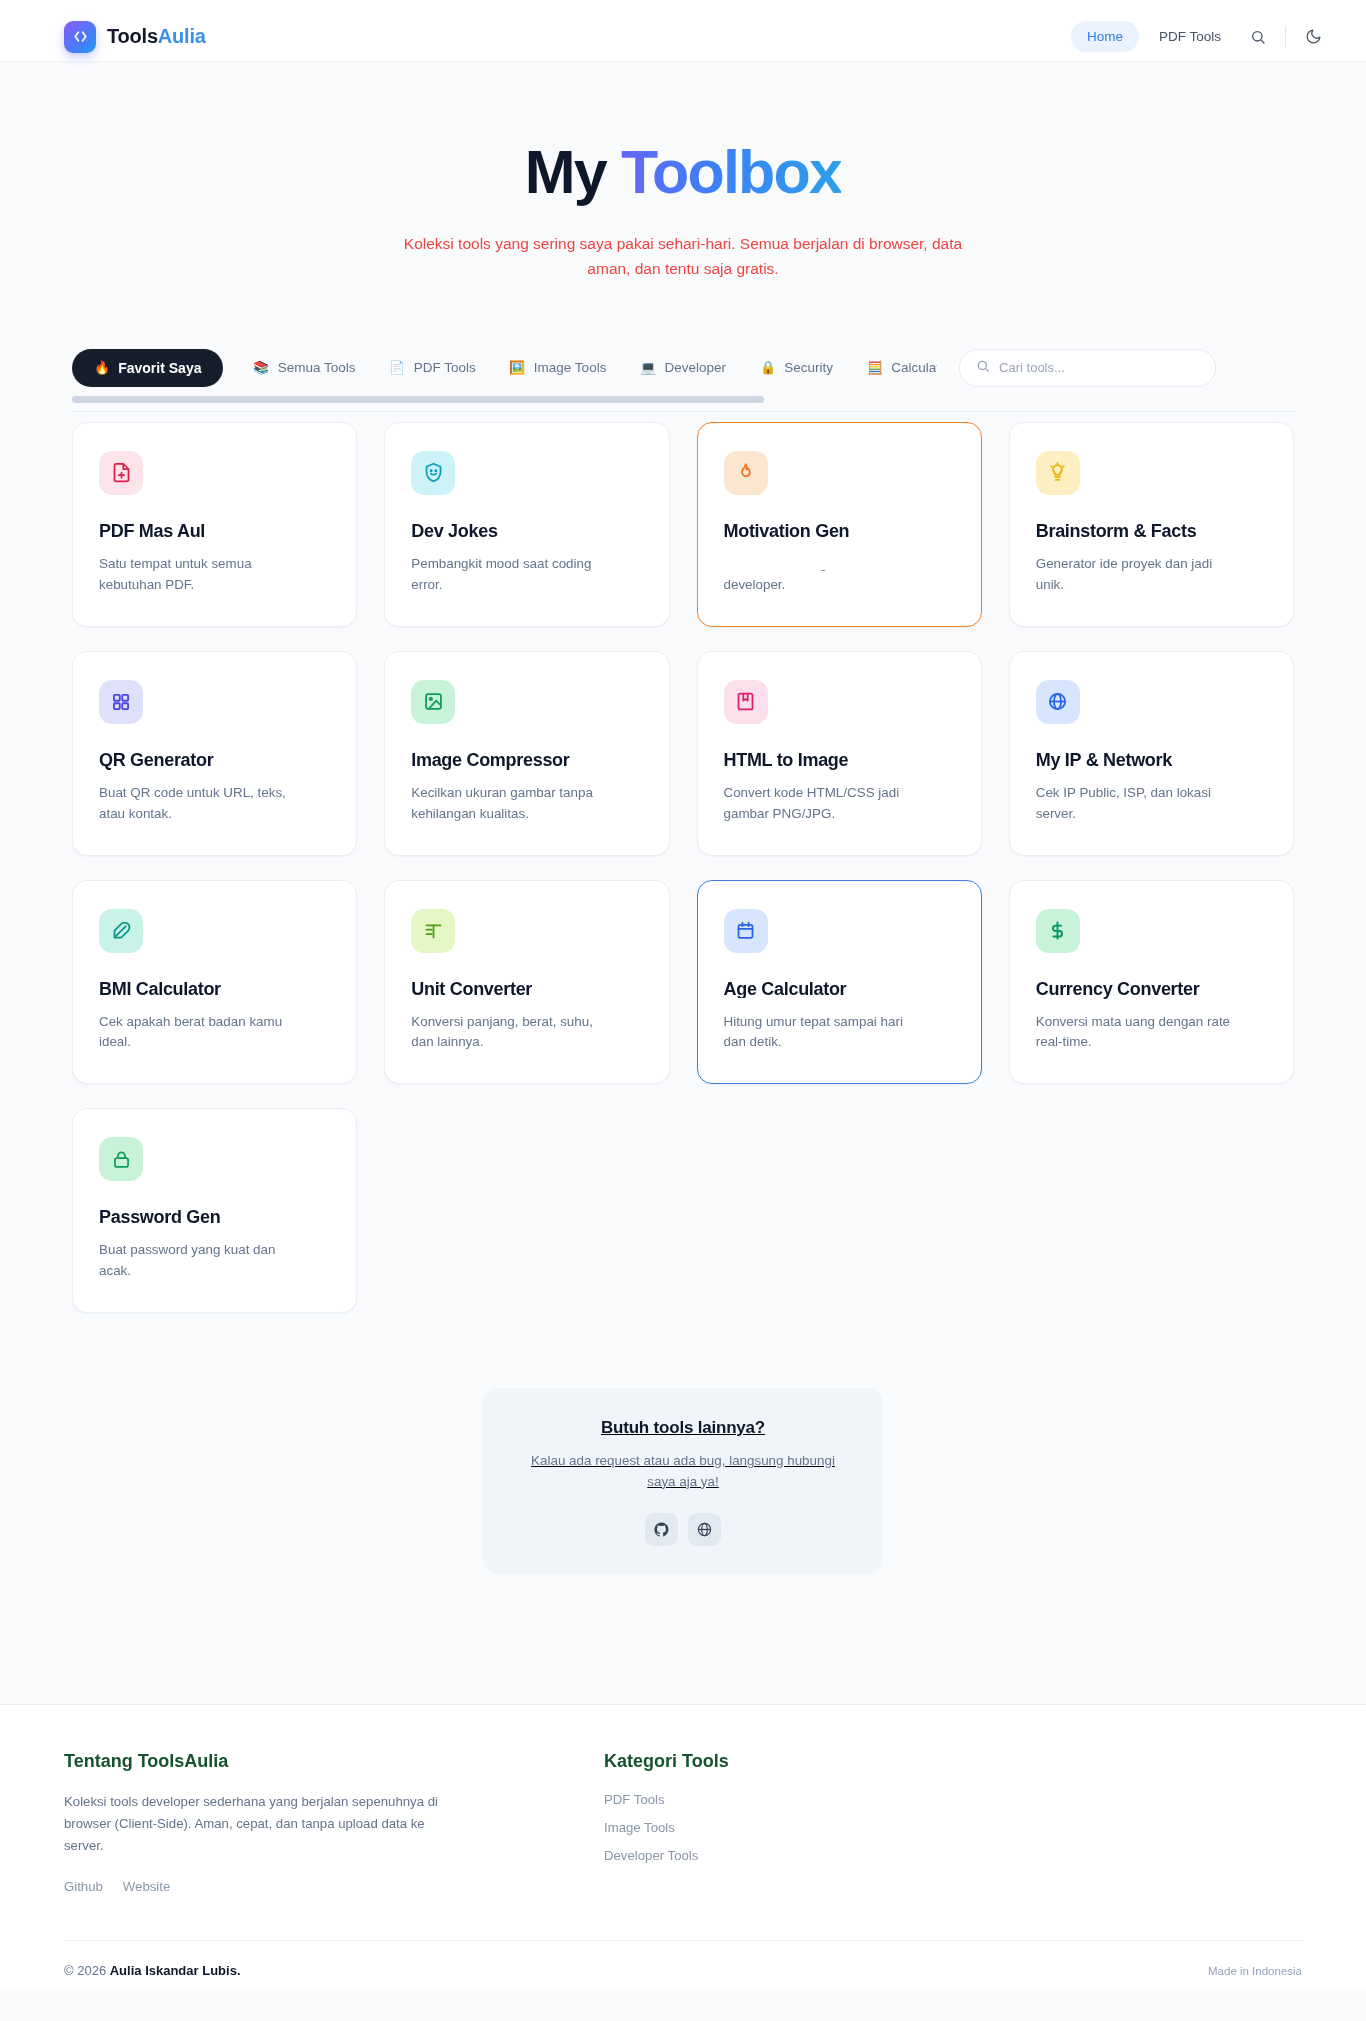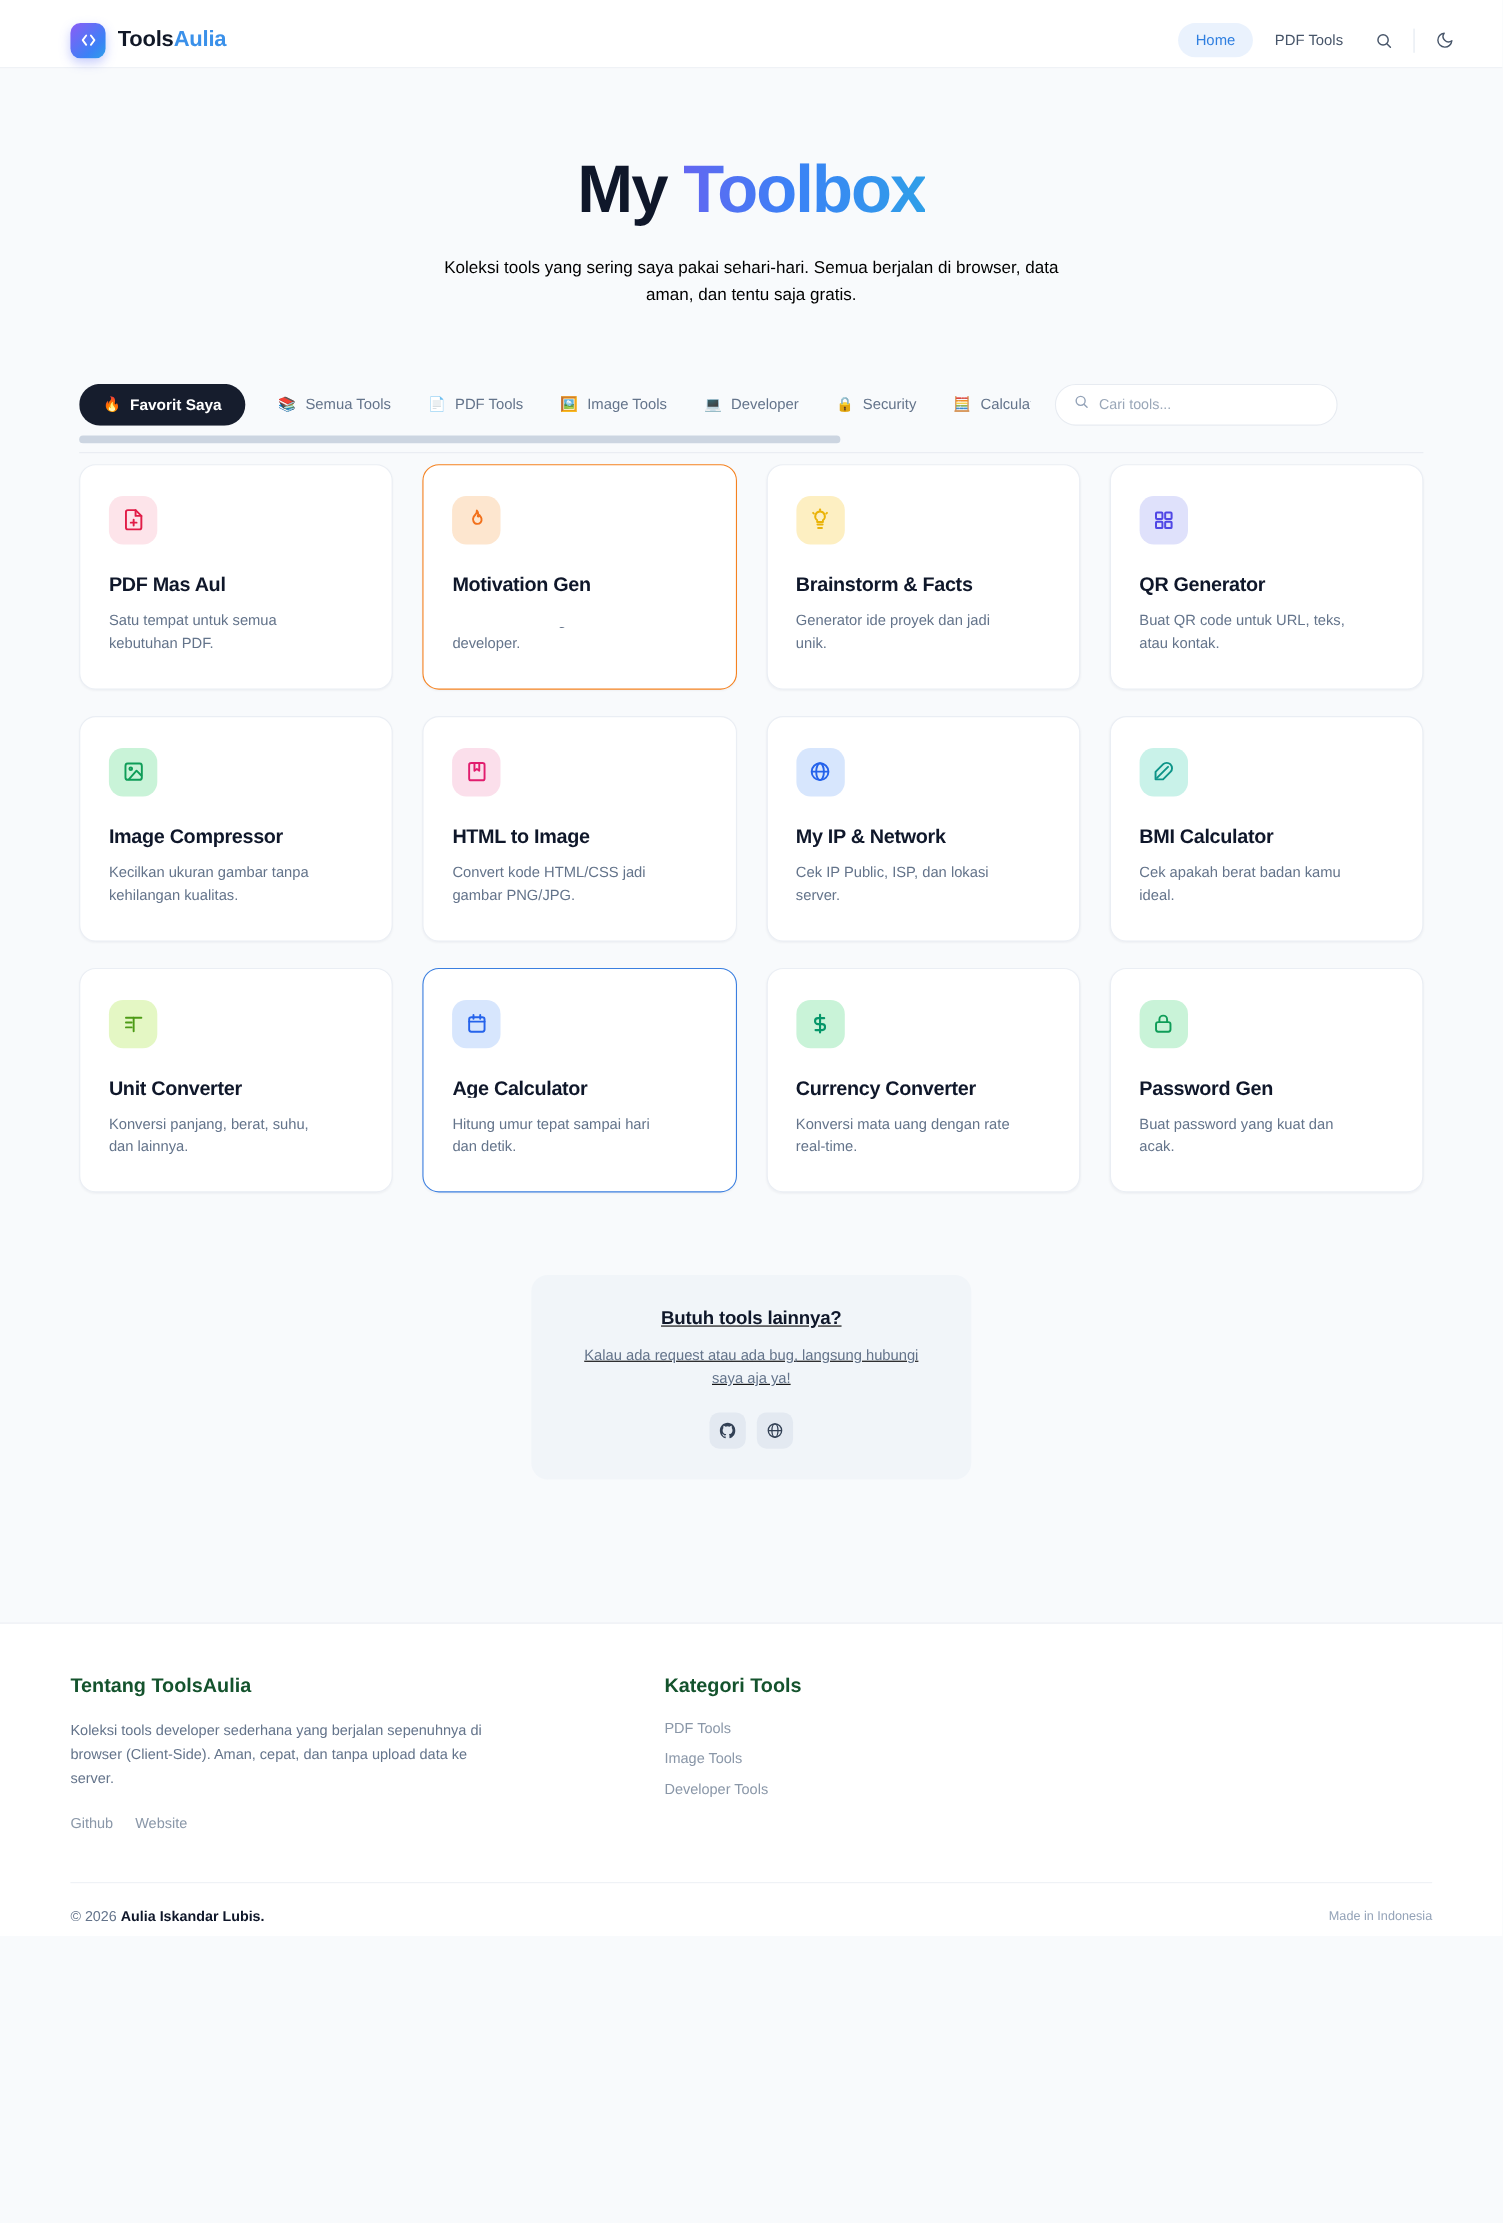--- a/index.html
+++ b/index.html
@@ -53,21 +53,21 @@
   .hero h1 {
     font-size: 61px; line-height: 1.06; font-weight: 800;
     letter-spacing: -1.8px; color: #0f172a; text-align: center;
   }
   .hero h1 .grad {
     background: linear-gradient(90deg, #6366f1 0%, #3b82f6 45%, #2f9fe8 100%);
     -webkit-background-clip: text; background-clip: text; color: transparent;
   }
   .hero p {
     margin: 26px auto 0; max-width: 572px;
-    font-size: 15.5px; line-height: 1.62; color: #000000;
+    font-size: 15.5px; line-height: 1.62; color: #ef4444;
   }
 
   
   .toolbar-wrap { width: 1222px; margin: 68px auto 0; }
   .tabs-row { display: flex; align-items: center; gap: 0; }
   .tabs {
     display: flex; align-items: center; gap: 26px;
     flex: 0 0 auto; overflow: hidden;
   }
   .tab {
@@ -266,20 +266,32 @@
           <path d="M14 2H6a2 2 0 0 0-2 2v16a2 2 0 0 0 2 2h12a2 2 0 0 0 2-2V8z"></path>
           <polyline points="14 2 14 8 20 8"></polyline>
           <line x1="12" y1="12" x2="12" y2="18"></line>
           <line x1="9" y1="15" x2="15" y2="15"></line>
         </svg>
     </div>
     <div class="card-title">PDF Mas Aul</div>
     <div class="card-desc">Satu tempat untuk semua kebutuhan PDF.</div>
   </div>
 
+  <div class="card">
+    <div class="card-icon" style="background:#cdf3f8">
+      <svg width="21" height="21" viewBox="0 0 24 24" fill="none" stroke="#0e9bb8" stroke-width="2" stroke-linecap="round" stroke-linejoin="round">
+          <path d="M12 2l8 3.5v6c0 5-3.4 9.3-8 10.5-4.6-1.2-8-5.5-8-10.5v-6z"></path>
+          <circle cx="9.3" cy="10" r=".7" fill="#0e9bb8"></circle>
+          <circle cx="14.7" cy="10" r=".7" fill="#0e9bb8"></circle>
+          <path d="M9 13.2c.8.9 1.9 1.3 3 1.3s2.2-.4 3-1.3"></path>
+        </svg>
+    </div>
+    <div class="card-title">Dev Jokes</div>
+    <div class="card-desc">Pembangkit mood saat coding error.</div>
+  </div>
 
   <div class="card hl-orange">
     <div class="card-icon" style="background:#fde6cf">
       <svg width="21" height="21" viewBox="0 0 24 24" fill="none" stroke="#f2711c" stroke-width="2" stroke-linecap="round" stroke-linejoin="round">
           <path d="M12 2.5c.6 3.2-2.2 4.3-3.4 6.6-1.6 3 .2 7.2 3.8 7.2 3.1 0 5-2.4 4.4-5.5-.3-1.6-1.4-2.6-2-3.6-.4 1.2-1.3 1.8-1.9 1.3.9-2.2.2-4.6-.9-6z"></path>
         </svg>
     </div>
     <div class="card-title">Motivation Gen</div>
     <div class="card-desc">Suntikan semangat &amp; humor developer.</div>
     <div class="clip-band" style="top:131px;height:16px"></div>

